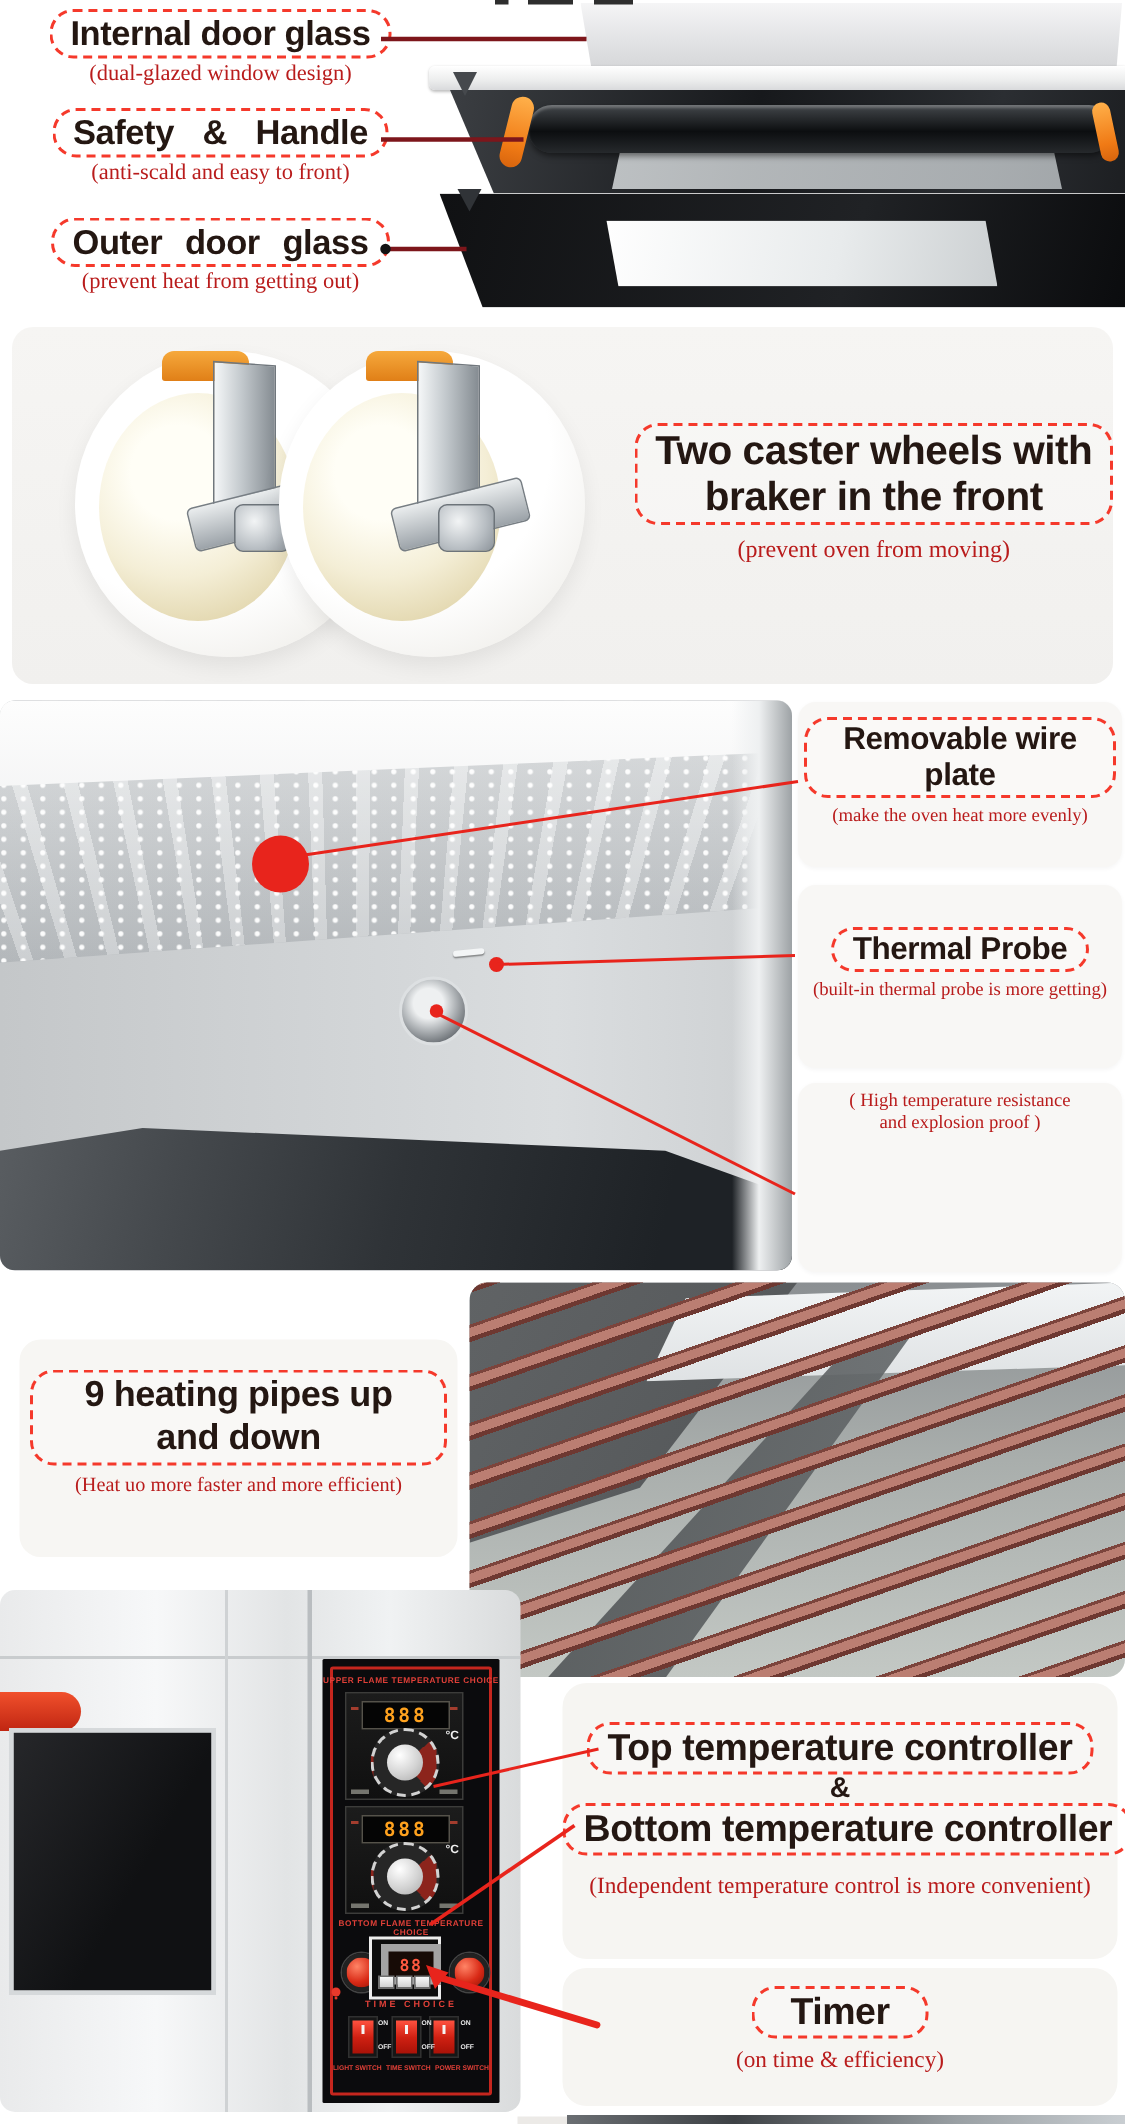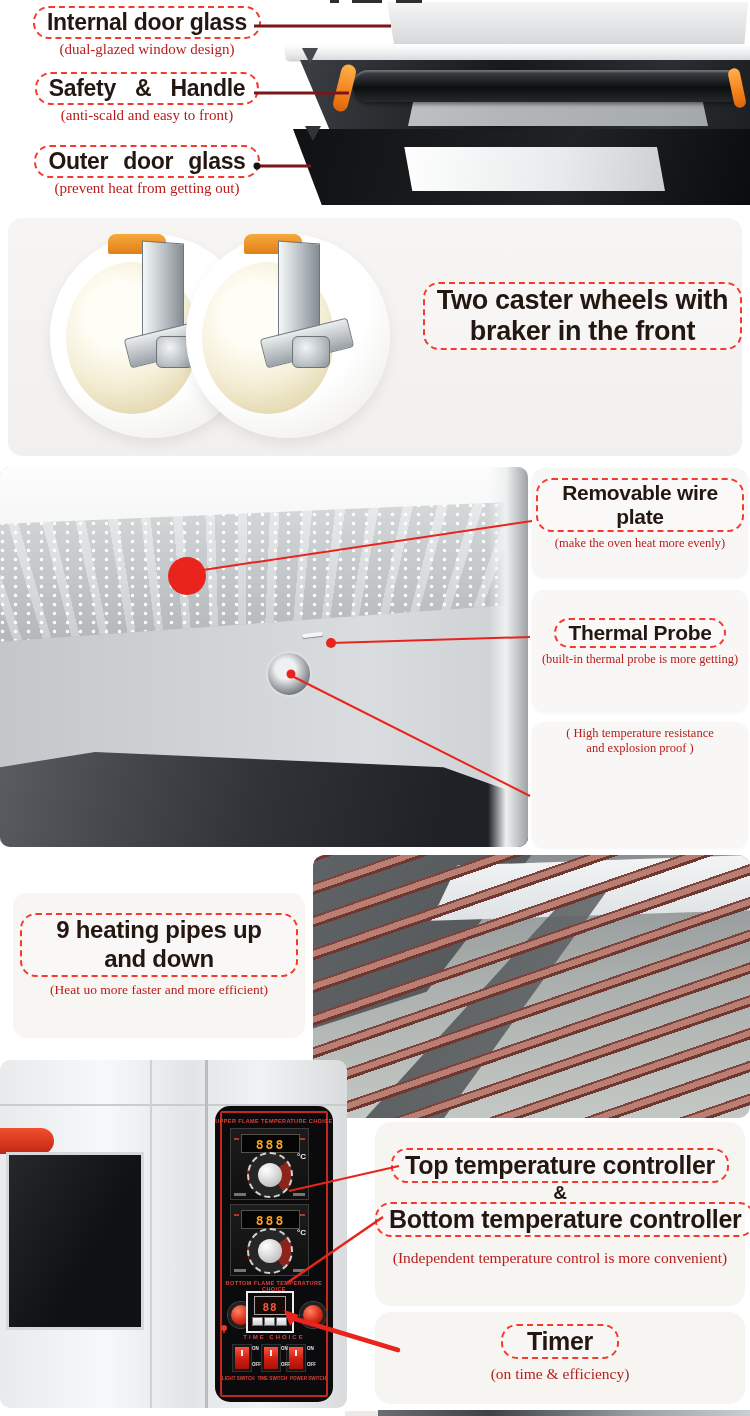--- a/index.html
+++ b/index.html
@@ -106,21 +106,21 @@
   
   .ov-photo{left:0;top:1060px;width:347px;height:348px;border-radius:10px;overflow:hidden;
      background:linear-gradient(90deg,#e9eaeb,#f7f8f9 30%,#e2e4e5 55%,#f0f2f3 75%,#d9dbdc);}
   .ov-seam{position:absolute;left:0;top:44px;width:100%;height:2px;background:#c9ccce;}
   .ov-vline1{position:absolute;left:150px;top:0;width:2px;height:100%;background:#cfd2d4;}
   .ov-vline2{position:absolute;left:205px;top:0;width:3px;height:100%;background:#b9bdc0;}
   .ov-door{position:absolute;left:6px;top:92px;width:132px;height:172px;border:3px solid #d6d9db;
      background:linear-gradient(120deg,#26272a,#101113 60%);}
   .ov-handle{position:absolute;left:0;top:68px;width:54px;height:26px;border-radius:0 14px 14px 0;
      background:linear-gradient(180deg,#f1502c,#c02612);}
-  .ov-panel{position:absolute;left:215px;top:46px;width:118px;height:296px;border-radius:15px;
+  .ov-panel{position:absolute;left:215px;top:46px;width:118px;height:296px;border-radius:1px;
      background:#0b0b0d;}
   .panel-red-border{position:absolute;inset:5px;border:2px solid #c5261e;border-radius:2px;pointer-events:none;}
   .p-caption{position:absolute;width:100%;text-align:center;color:#e04038;font-size:5.5px;
      letter-spacing:.4px;font-weight:700;}
   .ctrl{position:absolute;left:15px;width:77px;height:70px;border:1px solid #3c3c3a;
      background:linear-gradient(180deg,#1c1c1c,#101010);}
   .ctrl-display{position:absolute;left:10px;top:5px;width:57px;height:17px;background:#050505;
      border:1px solid #55524a;text-align:center;}
   .ctrl-display span{color:#ffa21e;font-family:"DejaVu Sans Mono",monospace;font-weight:700;
      font-size:13px;letter-spacing:2px;line-height:17px;}
@@ -128,21 +128,21 @@
   .ctrl-unit{position:absolute;right:2px;top:23px;color:#f0f0f0;font-size:8px;font-weight:700;}
   .ctrl-knob{position:absolute;left:16px;top:23px;width:42px;height:42px;border-radius:50%;
      border:2px dashed #d2d2d2;
      background:conic-gradient(from 210deg,#262626 0 200deg,#8c241c 200deg 290deg,#262626 290deg 360deg);}
   .ctrl-knob::after{content:"";position:absolute;left:9px;top:9px;width:24px;height:24px;border-radius:50%;
      background:radial-gradient(circle at 35% 30%,#ffffff,#d3d3d3 55%,#a9a9a9);}
   .ctrl-corner{position:absolute;bottom:3px;width:12px;height:3px;background:#8e8e86;opacity:.8;}
   .timer-box{position:absolute;left:31px;top:185px;width:44px;height:38px;border:2px solid #ececec;
      background:#0c0c0c;}
   .timer-display{position:absolute;left:6px;top:3px;width:30px;height:17px;background:#170b06;
-     border:1px solid #a3a3a3;text-align:center;}
+     border:5px solid #a3a3a3;text-align:center;}
   .timer-display span{color:#ff5940;font-family:"DejaVu Sans Mono",monospace;font-weight:700;
      font-size:11px;line-height:16px;letter-spacing:1px;}
   .timer-btn{position:absolute;top:24px;width:9px;height:7px;border:1px solid #6f6f6f;
      background:linear-gradient(180deg,#fafafa,#cfcfcf);}
   .p-knob{position:absolute;top:196px;width:20px;height:20px;border-radius:50%;border:3px solid #222;
      background:radial-gradient(circle at 35% 30%,#ff8466,#d92a16 55%,#8e1105);box-shadow:0 0 0 1px #444;}
   .p-bulb{position:absolute;left:6px;top:219px;width:6px;height:6px;border-radius:50%;background:#e8392b;
      box-shadow:0 4px 0 -2px #e8392b;}
   .switch{position:absolute;top:238px;width:18px;height:26px;background:#161616;border:1px solid #303030;}
   .switch::before{content:"";position:absolute;left:2px;top:2px;right:2px;bottom:2px;
@@ -200,20 +200,21 @@
       <div class="wheel-cap"></div>
       <div class="wheel-tyre"></div>
       <div class="wheel-plate"></div>
       <div class="wheel-arm"></div>
       <div class="wheel-bolt"></div>
     </div>
   </div>
   <div class="abs sec2-text">
     <span class="callout-box wrap">Two caster wheels with
 braker in the front</span>
+    <div class="subtitle">(prevent oven from moving)</div>
   </div>
 
   <div class="abs int-photo">
     <div class="int-ceiling"></div>
     <div class="int-topedge"></div>
     <div class="int-backwall"></div>
     <div class="int-floor"></div>
     <div class="int-rightwall"></div>
     <div class="int-light"></div>
     <div class="int-probe"></div>

